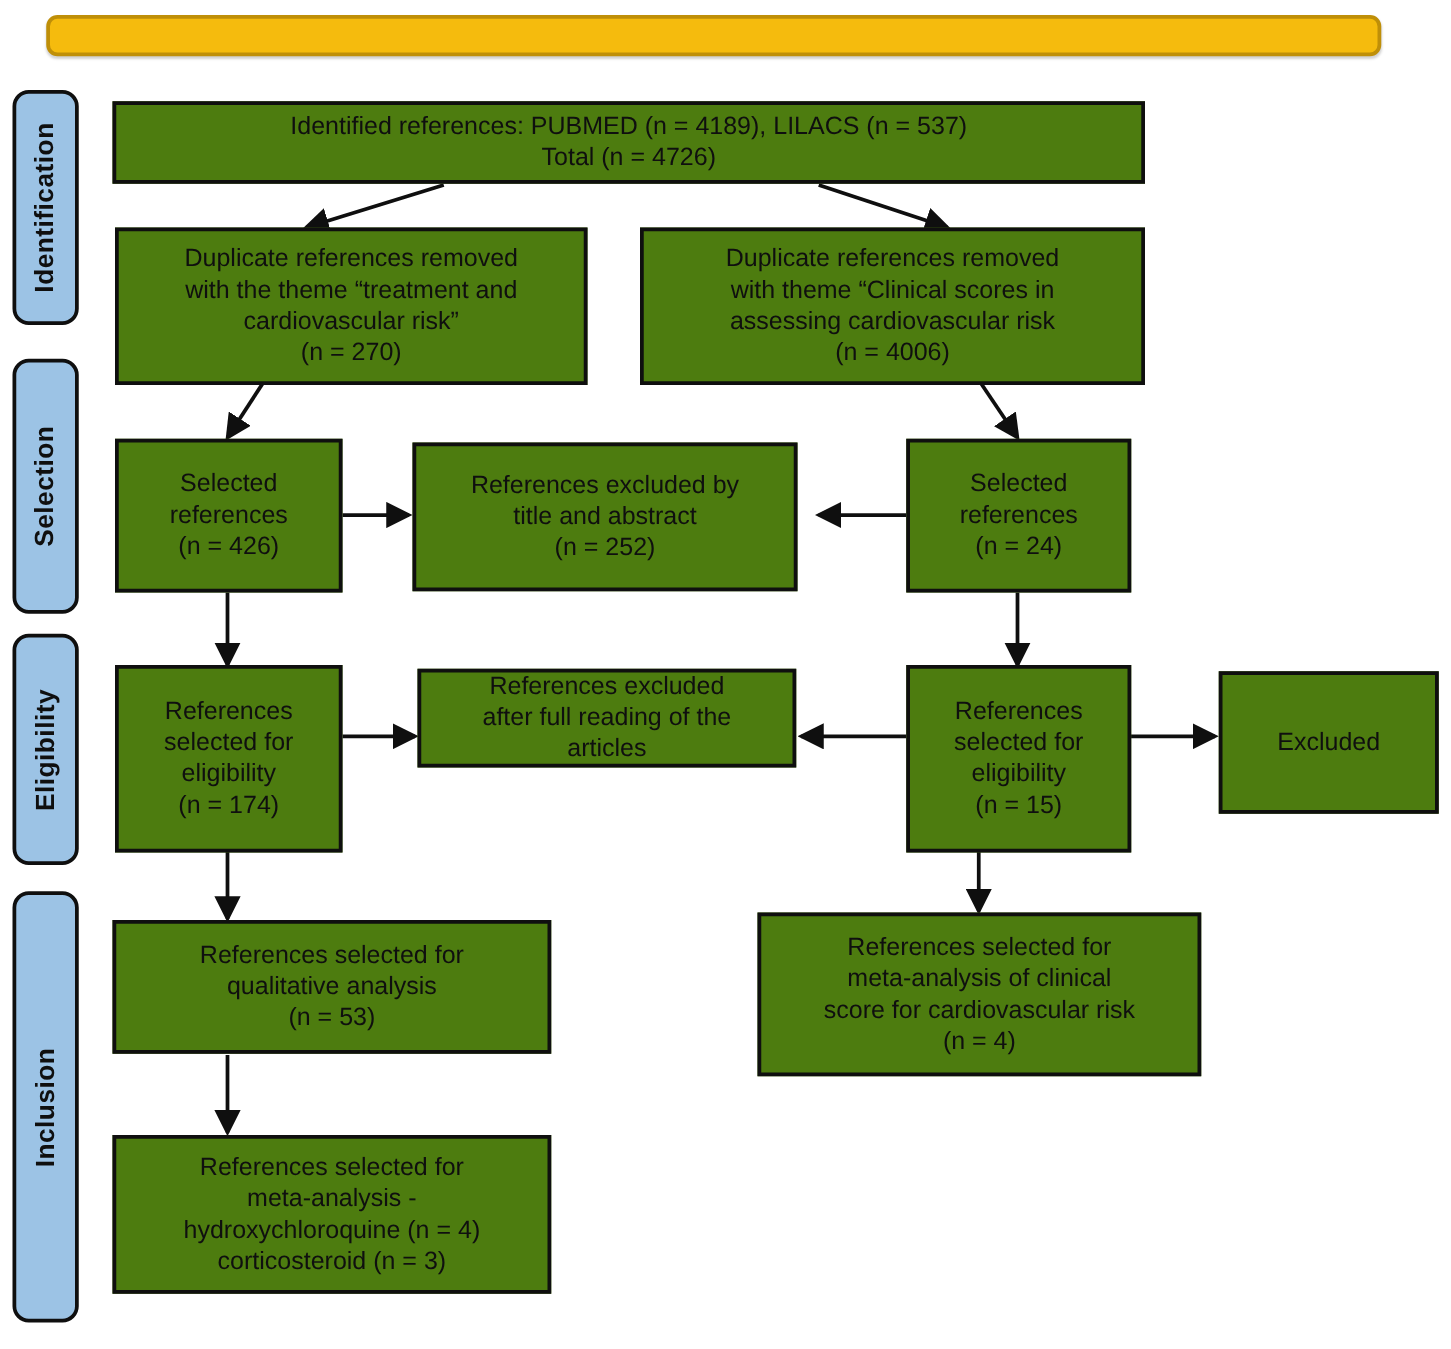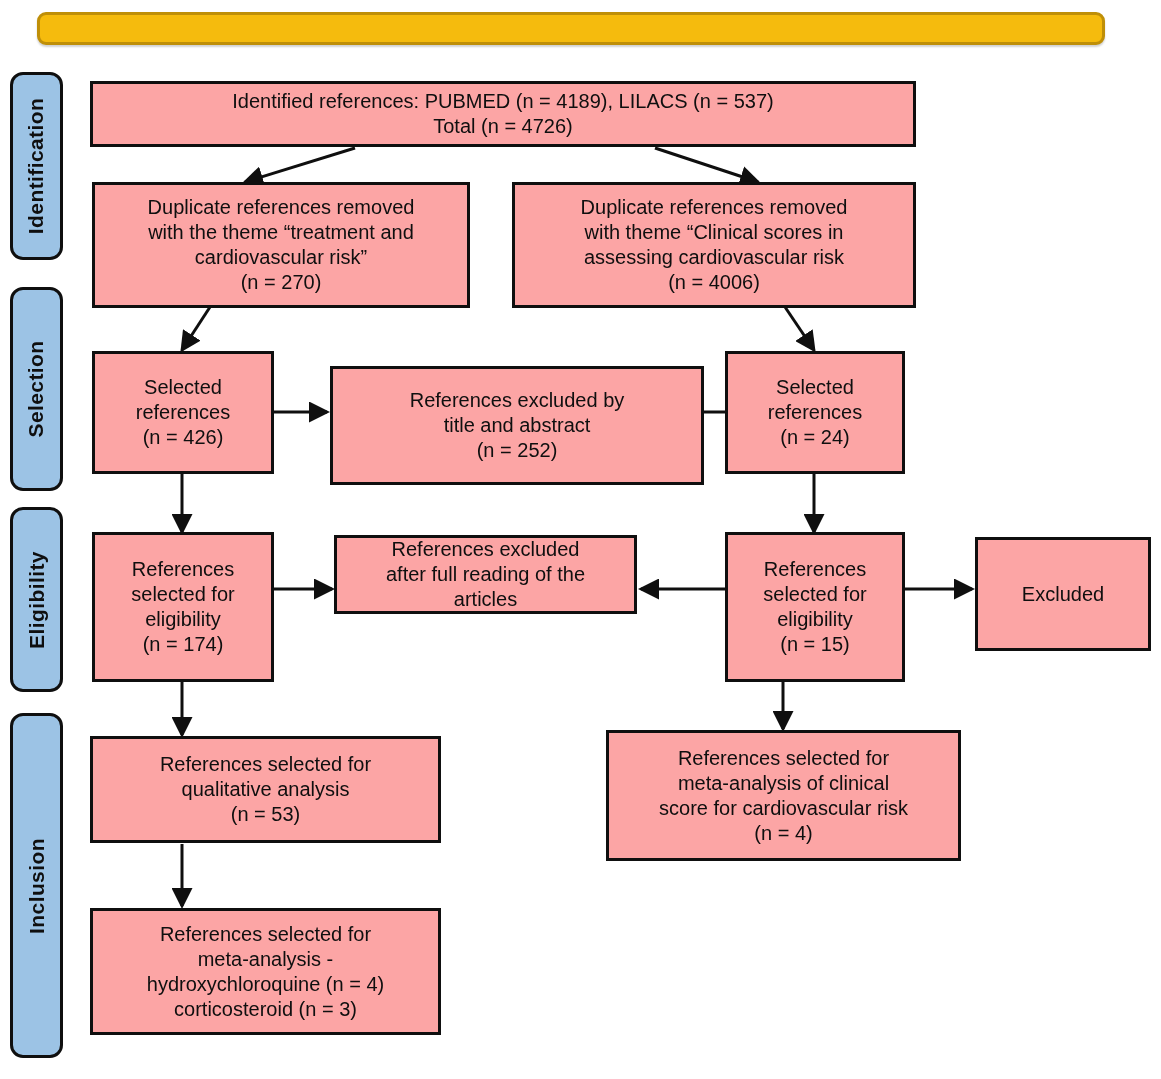--- a/index.html
+++ b/index.html
@@ -46,21 +46,21 @@
     font-weight: bold;
     font-size: 21px;
     letter-spacing: 0.4px;
     color: #0f0f0f;
     font-family: "Liberation Sans", sans-serif;
   }
 
   
   .flow-box {
     position: absolute;
-    background: #fca5a5;
+    background: #4d7c0f;
     border: 3px solid #0f0f0f;
     box-sizing: border-box;
     display: flex;
     align-items: center;
     justify-content: center;
     text-align: center;
     color: #0f0f0f;
     font-size: 20px;
     line-height: 1.25;
     padding: 2px 6px;
@@ -159,21 +159,21 @@
 assessing cardiovascular risk
 (n = 4006)</span>
 </div>
 
 <div class="flow-box" style="left:92px; top:351px; width:182px; height:123px;">
   <span class="box-text">Selected
 references
 (n = 426)</span>
 </div>
 
-<div class="flow-box" style="left:330px; top:354px; width:374px; height:119px;margin-top:12px;">
+<div class="flow-box" style="left:330px; top:354px; width:308px; height:119px;">
   <span class="box-text">References excluded by
 title and abstract
 (n = 252)</span>
 </div>
 
 <div class="flow-box" style="left:725px; top:351px; width:180px; height:123px;">
   <span class="box-text">Selected
 references
 (n = 24)</span>
 </div>

